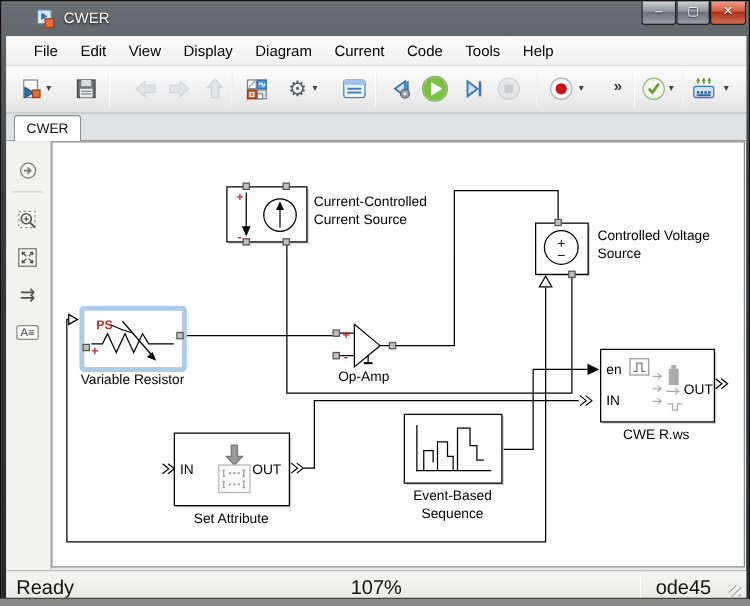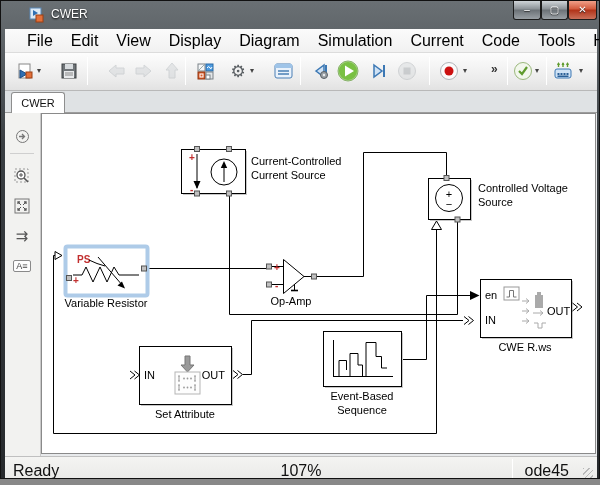--- a/index.html
+++ b/index.html
@@ -16,21 +16,21 @@
           color:#fff;font-size:10px;text-align:center;line-height:17px;
           border-radius:0 0 3px 3px;text-shadow:0 1px 1px #222;}
   #btn-min{left:512px;width:28px;}
   #btn-max{left:540px;width:27px;}
   #btn-close{left:567px;width:29px;background:linear-gradient(#f0a089,#d2593c 45%,#b03218 50%,#c9705a);}
   
   #client{position:absolute;left:4px;top:28px;width:592px;height:453px;background:#e8eaec;}
   
   #menubar{position:absolute;left:0;top:0;width:592px;height:24px;background:linear-gradient(#fbfbfb,#f1f1f1);
            border-bottom:1px solid #dcdcdc;display:flex;align-items:center;padding-left:13px;}
-  .menu-item{font-size:16px;color:#000;padding:3px 9px;}
+  .menu-item{font-size:12px;color:#000;padding:3px 9px;}
   
   #toolbar{position:absolute;left:0;top:24px;width:592px;height:38px;
            background:linear-gradient(#fdfdfd,#ececec 70%,#e2e2e2);border-bottom:1px solid #b8b8b8;}
   .tbtn{position:absolute;top:4px;width:24px;height:28px;display:flex;align-items:center;justify-content:center;}
   .tsep{position:absolute;top:4px;width:1px;height:28px;background:#c6c6c6;border-right:1px solid #fff;}
   .caret{position:absolute;top:13px;font-size:8px;color:#444;}
   .chev{position:absolute;top:9px;font-size:12px;color:#333;font-weight:bold;}
   .grayarrow{opacity:.45;}
   
   #tabbar{position:absolute;left:0;top:62px;width:592px;height:22px;background:#dfe2e4;border-bottom:1px solid #9c9c9c;}
@@ -74,21 +74,20 @@
   </div>
 
   <div id="client">
 
     <div id="menubar">
       <span class="menu-item">File</span>
       <span class="menu-item">Edit</span>
       <span class="menu-item">View</span>
       <span class="menu-item">Display</span>
       <span class="menu-item">Diagram</span>
-      <span class="menu-item">Simulation</span>
       <span class="menu-item">Current</span>
       <span class="menu-item">Code</span>
       <span class="menu-item">Tools</span>
       <span class="menu-item">Help</span>
     </div>
 
     <div id="toolbar">
       <div class="tbtn" style="left:8px">
         <svg width="18" height="18" viewBox="0 0 18 18">
             <rect x="3" y="2" width="11" height="14" fill="#fff" stroke="#888"></rect>

